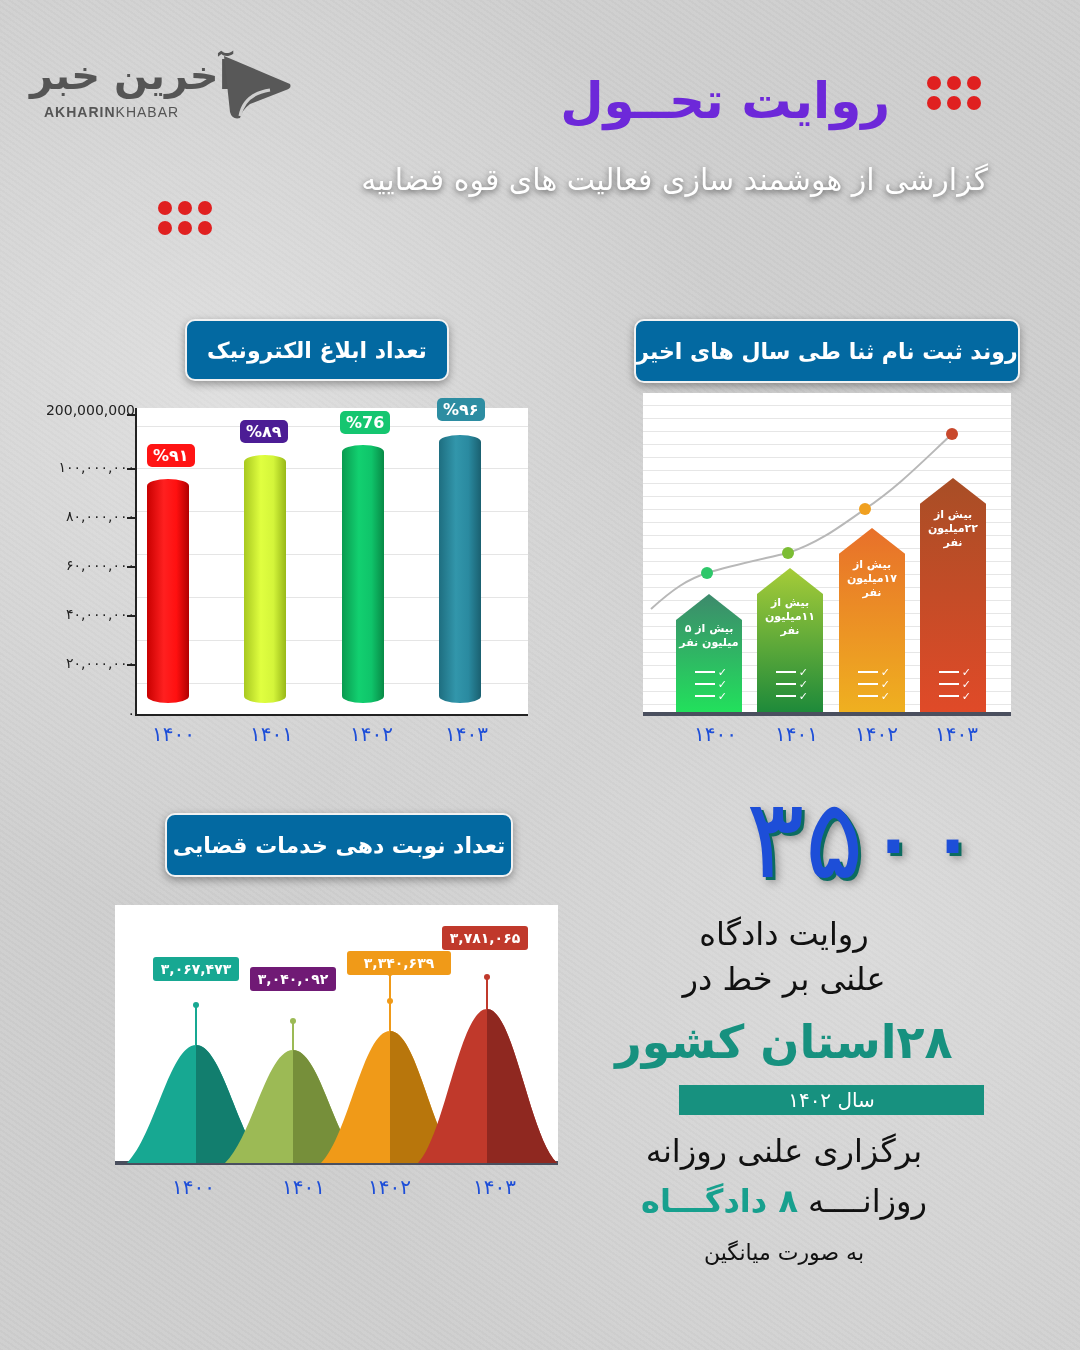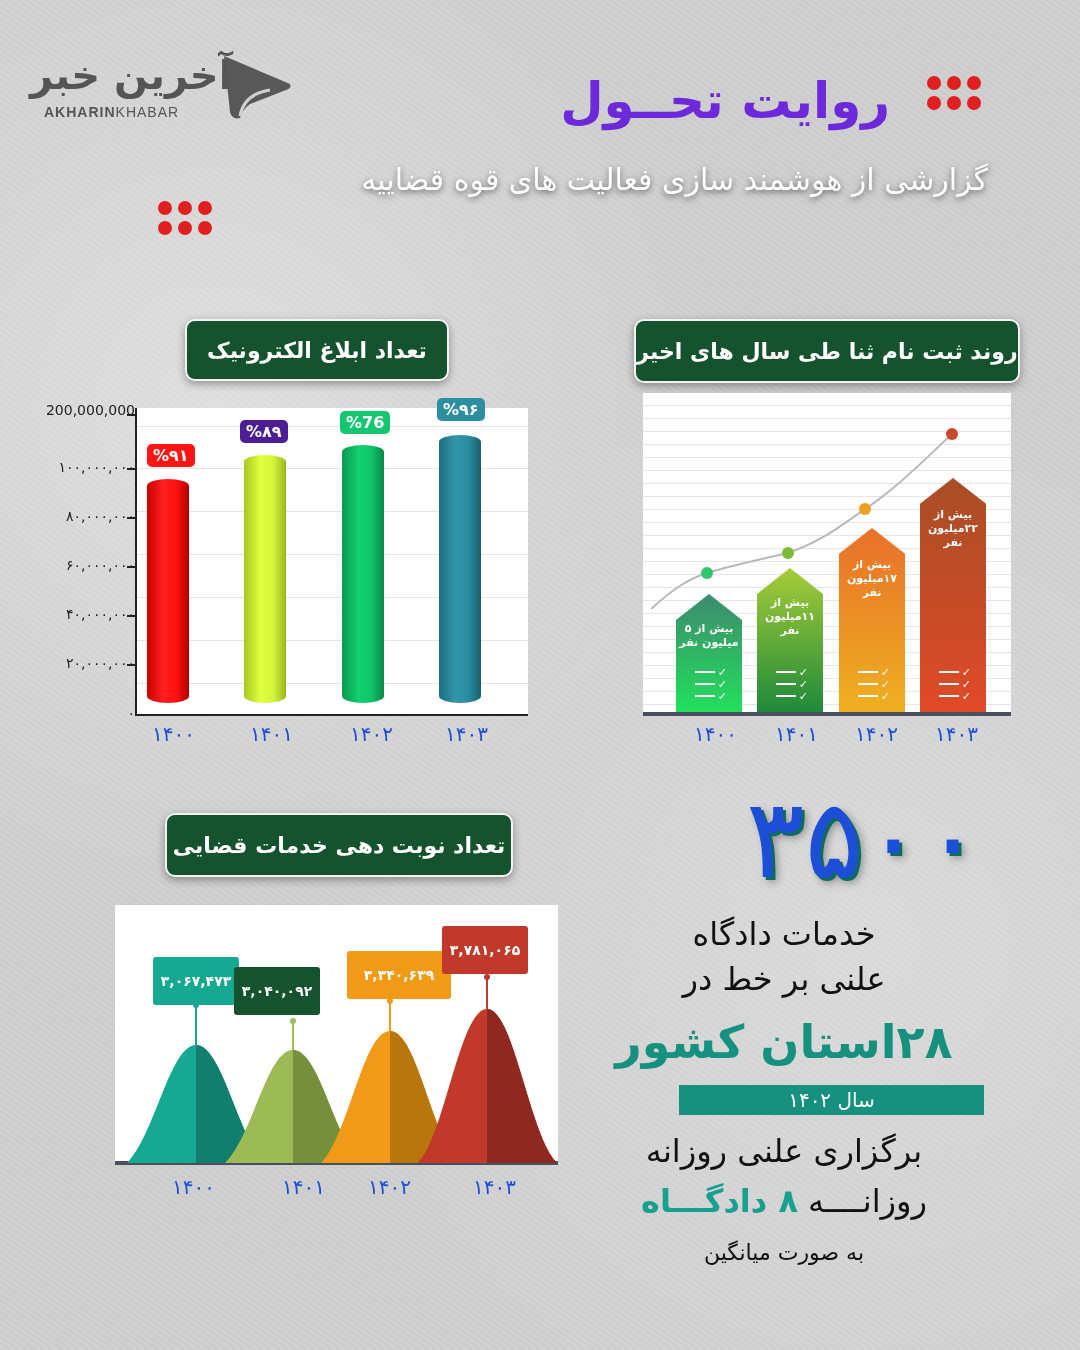--- a/index.html
+++ b/index.html
@@ -18,40 +18,40 @@
   .rtl{direction:rtl}
   .logo-fa{left:30px;top:52px;font-size:40px;font-weight:bold;color:#555;letter-spacing:-2px;font-family:"DejaVu Sans",sans-serif}
   .logo-en{left:44px;top:104px;font-size:14px;color:#555;letter-spacing:1px;font-family:"Liberation Sans",sans-serif}
   .logo-en b{font-weight:bold}
   .logo-mark{left:220px;top:54px;width:72px;height:66px}
   .dots{display:grid;grid-template-columns:repeat(3,14px);gap:6px}
   .dot{width:14px;height:14px;border-radius:50%;background:#e02020}
   .title{right:190px;top:72px;font-size:50px;font-weight:bold;color:#6d28d9;font-family:"DejaVu Sans",sans-serif}
   .subtitle{right:92px;top:162px;font-size:30px;color:#fff;text-shadow:0 2px 6px rgba(0,0,0,.55);font-family:"DejaVu Sans",sans-serif}
   
-  .red-label{background:#14532d;color:#fff;border-radius:10px;border:2px solid #f2f2f2;box-shadow:0 3px 8px rgba(0,0,0,.35);font-size:22px;font-weight:bold;display:flex;align-items:center;justify-content:center;direction:rtl}
+  .red-label{background:#0369a1;color:#fff;border-radius:10px;border:2px solid #f2f2f2;box-shadow:0 3px 8px rgba(0,0,0,.35);font-size:22px;font-weight:bold;display:flex;align-items:center;justify-content:center;direction:rtl}
   
   .c1-plot{left:135px;top:408px;width:393px;height:308px;background:#fff;border-left:2px solid #222;border-bottom:2px solid #222}
   .gridline{position:absolute;left:0;right:0;height:1px;background:#e5e5e5}
   .ytick{position:absolute;right:950px;font-size:14px;color:#222;text-align:right;width:120px;font-family:"DejaVu Sans",sans-serif}
   .ytick-mark{position:absolute;left:127px;width:8px;height:2px;background:#222}
   .cyl{position:absolute;width:42px;border-radius:21px/7px}
   .pct{position:absolute;font-size:16px;font-weight:bold;color:#fff;padding:2px 6px;border-radius:5px;direction:rtl}
   .xlab{position:absolute;font-size:20px;color:#1d4ed8;font-family:Liberation Serif, serif}
   
   .c2-plot{left:643px;top:393px;width:368px;height:323px;background:#fff;
     background-image:repeating-linear-gradient(to bottom,#fff 0 12px,#e6e6e6 12px 13px);border-bottom:4px solid #4a4f5e}
   .house{position:absolute;bottom:0;width:66px;color:#fff;font-size:11px;font-weight:bold;text-align:center;direction:rtl;line-height:14px}
   .checks{position:absolute;bottom:10px;left:50%;transform:translateX(-50%);width:36px}
   .checkrow{display:flex;align-items:center;gap:3px;height:12px}
   .checkrow span{color:#fff;font-size:11px;line-height:11px}
   .checkrow i{display:block;width:20px;height:2px;background:#fff}
   
   .c3-plot{left:115px;top:905px;width:443px;height:260px;background:#fff;border-bottom:4px solid #4a4f5e}
-  .callout{position:absolute;color:#fff;font-size:14px;font-weight:bold;text-align:center;border-radius:3px;padding:16px 0}
+  .callout{position:absolute;color:#fff;font-size:14px;font-weight:bold;text-align:center;border-radius:3px;padding:4px 0}
   
   .big-num{right:98px;top:775px;font-size:110px;font-weight:normal;color:#1d4ed8;text-shadow:3px 3px 0 #0c6c60,5px 5px 8px rgba(0,0,0,.35);letter-spacing:4px;direction:rtl;font-family:"DejaVu Sans",sans-serif}
   .stat-line{position:absolute;width:400px;right:96px;text-align:center;direction:rtl;font-family:"DejaVu Sans",sans-serif}
   .year-bar{right:96px;top:1085px;width:305px;height:30px;background:#17917f;color:#fff;font-size:20px;display:flex;align-items:center;justify-content:center;direction:rtl}
 </style>
 </head>
 <body>
 
 <div class="abs logo-fa">آخرین خبر</div>
 <div class="abs logo-en"><b>AKHARIN</b><span>KHABAR</span></div>
@@ -230,31 +230,31 @@
       <circle cx="275" cy="96" r="3" fill="#f09a18"></circle>
       <circle cx="275" cy="68" r="3" fill="#f09a18"></circle>
 
     <path d="M303 258 C330 230,345 104,372 104 C399 104,414 230,442 258 Z" fill="#c0392b"></path>
     <path d="M372 104 C399 104,414 230,442 258 L372 258 Z" fill="#8f2820"></path>
     <line x1="372" y1="72" x2="372" y2="104" stroke="#c0392b" stroke-width="2"></line>
       <circle cx="372" cy="72" r="3" fill="#c0392b"></circle>
   </svg>
 
   <div class="callout" style="left:38px;top:52px;width:86px;background:#17a892">۳,۰۶۷,۴۷۳</div>
-  <div class="callout" style="left:119px;top:62px;width:86px;background:#14532d">۳,۰۴۰,۰۹۲</div>
+  <div class="callout" style="left:135px;top:62px;width:86px;background:#701a75">۳,۰۴۰,۰۹۲</div>
   <div class="callout" style="left:232px;top:46px;width:104px;background:#f09a18">۳,۳۴۰,۶۳۹</div>
   <div class="callout" style="left:327px;top:21px;width:86px;background:#c0392b">۳,۷۸۱,۰۶۵</div>
 </div>
 <div class="xlab" style="left:172px;top:1175px">۱۴۰۰</div>
 <div class="xlab" style="left:282px;top:1175px">۱۴۰۱</div>
 <div class="xlab" style="left:368px;top:1175px">۱۴۰۲</div>
 <div class="xlab" style="left:473px;top:1175px">۱۴۰۳</div>
 
 <div class="abs big-num">۳۵۰۰</div>
-<div class="stat-line" style="top:915px;font-size:32px;color:#111">خدمات دادگاه</div>
+<div class="stat-line" style="top:915px;font-size:32px;color:#111">روایت دادگاه</div>
 <div class="stat-line" style="top:960px;font-size:32px;color:#111">علنی بر خط در</div>
 <div class="stat-line" style="top:1015px;font-size:46px;font-weight:bold;color:#17917f">۲۸استان کشور</div>
 <div class="abs year-bar">سال ۱۴۰۲</div>
 <div class="stat-line" style="top:1132px;font-size:32px;color:#111">برگزاری علنی روزانه</div>
 <div class="stat-line" style="top:1182px;font-size:32px">
   <span style="color:#111">روزانــــه</span>
   <span style="color:#17a08e;font-weight:bold">۸ دادگـــاه</span>
 </div>
 <div class="stat-line" style="top:1240px;font-size:22px;color:#111">به صورت میانگین</div>
 

